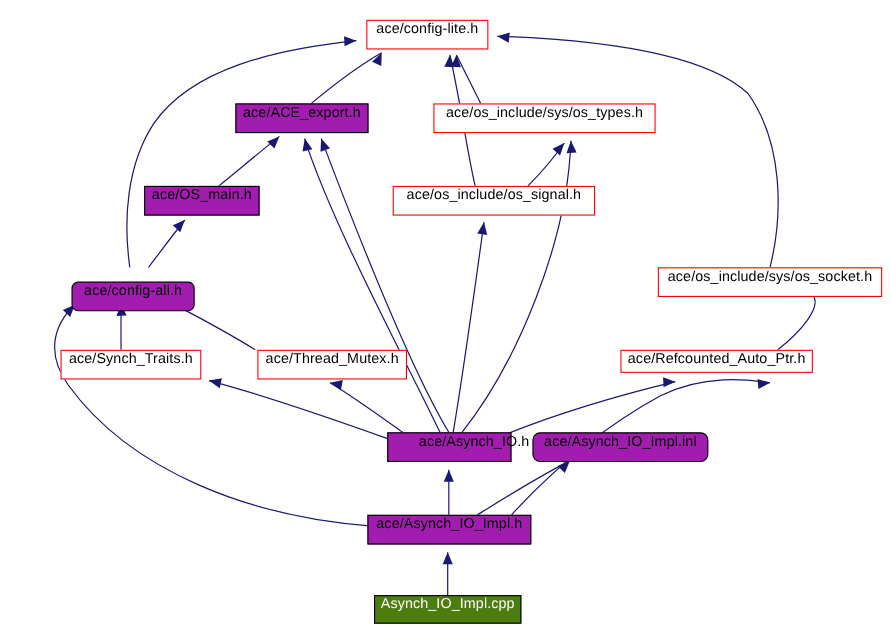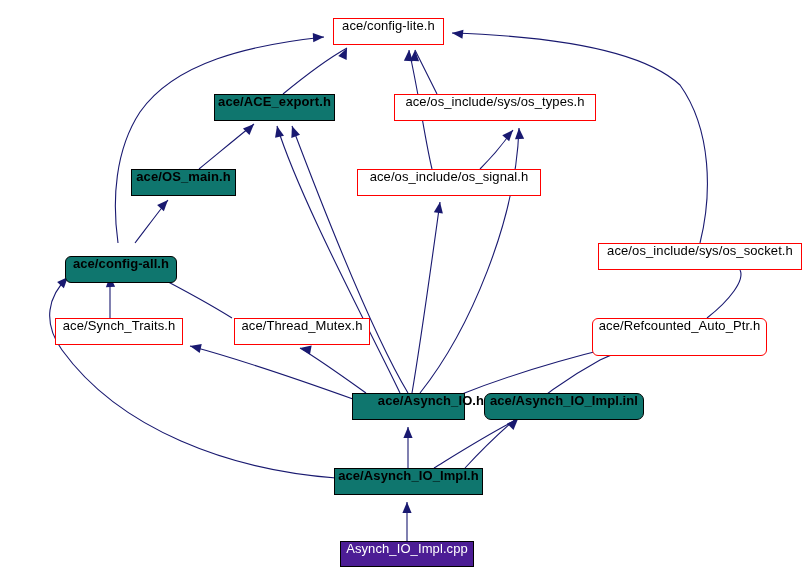--- a/index.html
+++ b/index.html
@@ -5,23 +5,23 @@
 <style>
   html,body{margin:0;padding:0;background:#ffffff;}
   body{width:810px;height:584px;overflow:hidden;
        font-family:"Liberation Sans","DejaVu Sans",sans-serif;}
   #graph{position:relative;width:810px;height:584px;background:#ffffff;}
   svg.edges{position:absolute;left:0;top:0;width:810px;height:584px;}
   .node{position:absolute;box-sizing:border-box;display:flex;
         align-items:flex-start;justify-content:center;
         white-space:nowrap;font-size:13px;line-height:1;
         letter-spacing:0.1px;}
-  .node.hdr{background:#0f766e;border:1px solid #000000;color:#000000;font-weight:bold;}
+  .node.hdr{background:#a21caf;border:1px solid #000000;color:#000000;}
   .node.red{background:#ffffff;border:1px solid #ff0000;color:#000000;}
-  .node.cur{background:#4c1d95;border:1px solid #000000;color:#ffffff;}
+  .node.cur{background:#4d7c0f;border:1px solid #000000;color:#ffffff;}
   .node span{pointer-events:none;}
 </style>
 </head>
 <body>
 
 <div id="graph">
   <svg class="edges" viewBox="0 0 810 584" width="810" height="584">
       <path d="M 283,94 C 300,80 322,62 347,48" fill="none" stroke="#191970" stroke-width="1.1"></path>
       <polygon points="347,48 346.63585340901494,59.917524795874094 338.260481816359,56.110537708303205" fill="#191970"></polygon>
       <path d="M 437,94 C 430,80 422,64 415,50" fill="none" stroke="#191970" stroke-width="1.1"></path>
@@ -90,21 +90,21 @@
       </div>
       <div class="node red" style="left: 598px; top: 243px; width: 204px; height: 27px;">
         <span>ace/os_include/sys/os_socket.h</span>
       </div>
       <div class="node red" style="left: 55px; top: 318px; width: 128px; height: 27px;">
         <span>ace/Synch_Traits.h</span>
       </div>
       <div class="node red" style="left: 204px; top: 318px; width: 136px; height: 27px; margin-left: 30px;">
         <span>ace/Thread_Mutex.h</span>
       </div>
-      <div class="node red" style="left: 592px; top: 318px; width: 175px; height: 38px; border-radius: 6px;">
+      <div class="node red" style="left: 564px; top: 318px; width: 175px; height: 21px;">
         <span>ace/Refcounted_Auto_Ptr.h</span>
       </div>
       <div class="node hdr" style="left: 352px; top: 393px; width: 113px; height: 27px; padding-left: 45px;">
         <span>ace/Asynch_IO.h</span>
       </div>
       <div class="node hdr" style="left: 484px; top: 393px; width: 160px; height: 27px; border-radius: 7px;">
         <span>ace/Asynch_IO_Impl.inl</span>
       </div>
       <div class="node hdr" style="left: 334px; top: 468px; width: 149px; height: 27px;">
         <span>ace/Asynch_IO_Impl.h</span>

